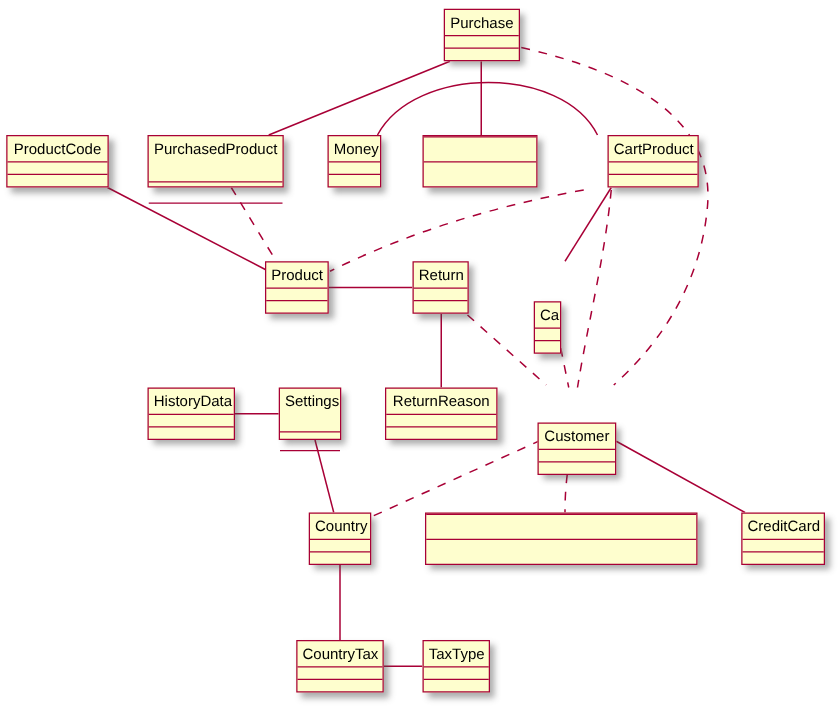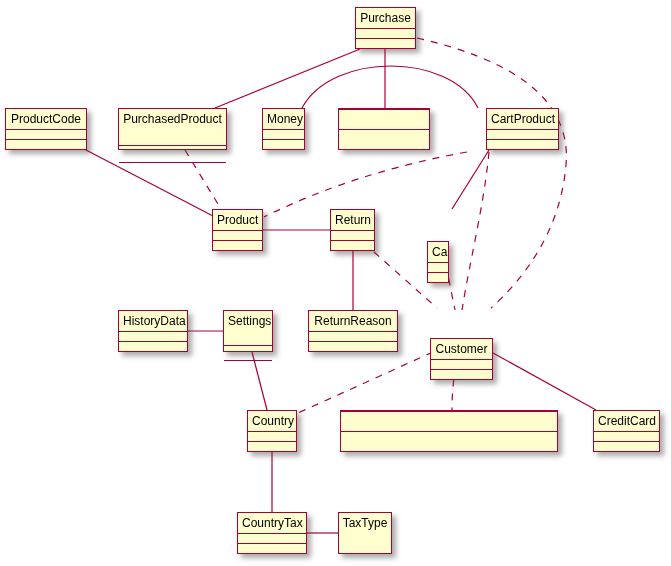--- a/index.html
+++ b/index.html
@@ -152,19 +152,19 @@
       <div class="node" style="left: 593px; top: 410px; width: 67px; height: 42px;">
         <div class="title">CreditCard</div>
         <div class="compartment"></div>
         <div class="compartment"></div>
       </div>
       <div class="node" style="left: 237px; top: 512px; width: 70px; height: 42px;">
         <div class="title">CountryTax</div>
         <div class="compartment"></div>
         <div class="compartment"></div>
       </div>
-      <div class="node" style="left: 338px; top: 512px; width: 54px; height: 42px; align-items: center;">
+      <div class="node" style="left: 338px; top: 512px; width: 54px; height: 42px;">
         <div class="title">TaxType</div>
         <div class="compartment"></div>
         <div class="compartment"></div>
       </div>
     </div>
 </div>
 
 </body></html>

